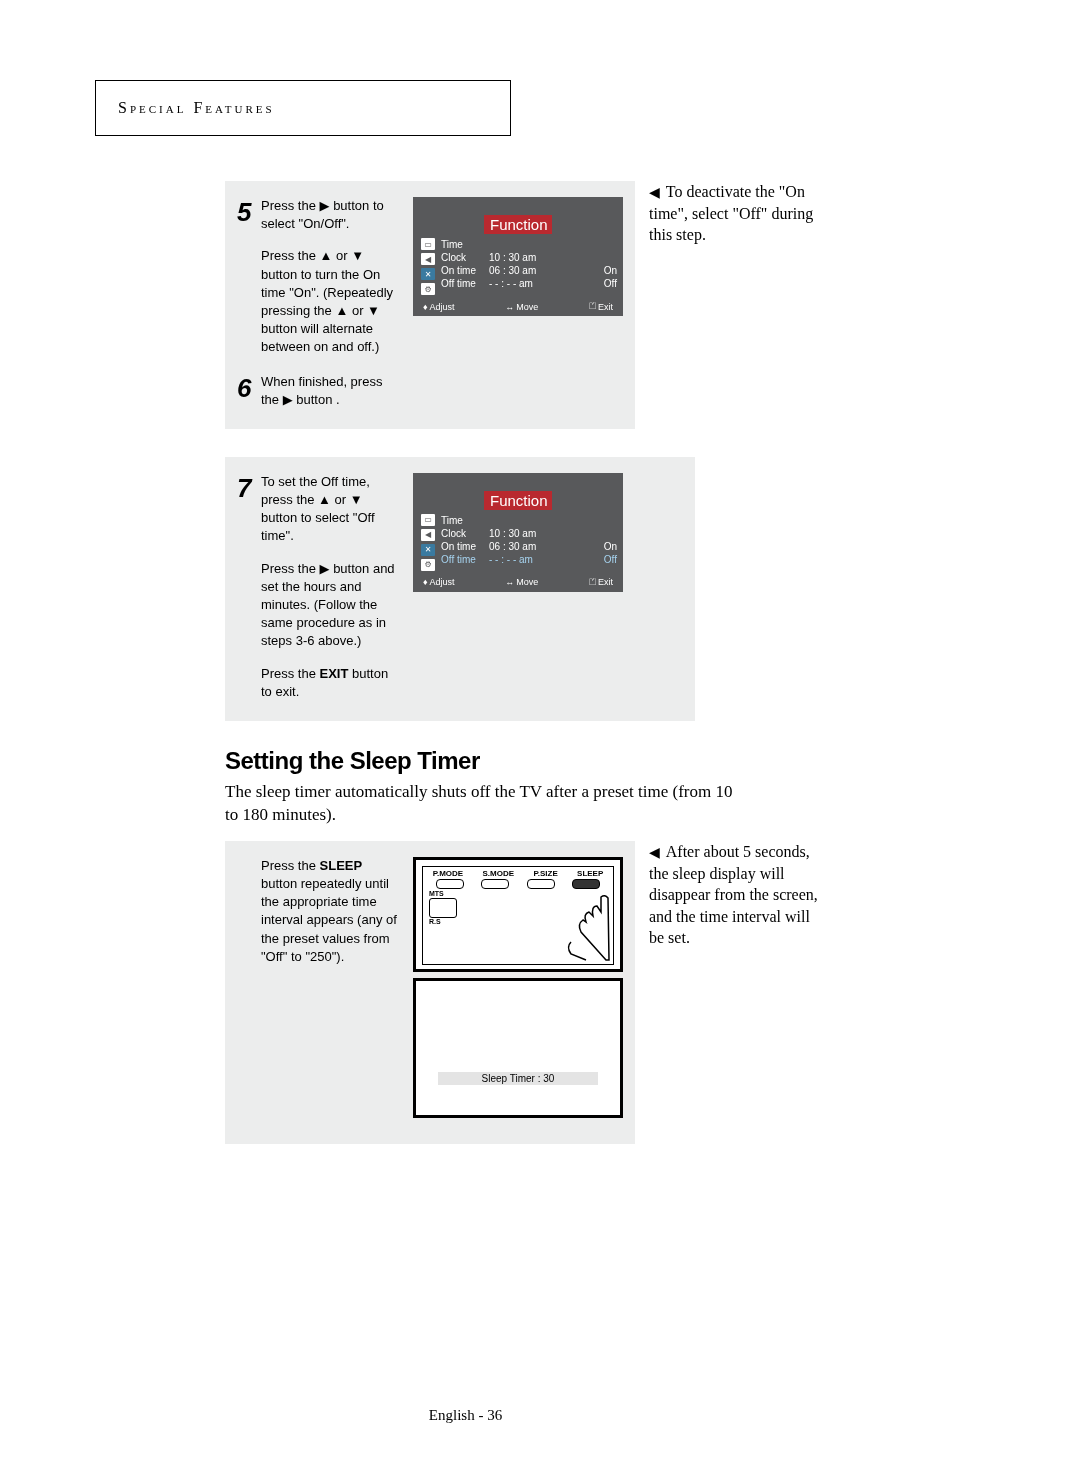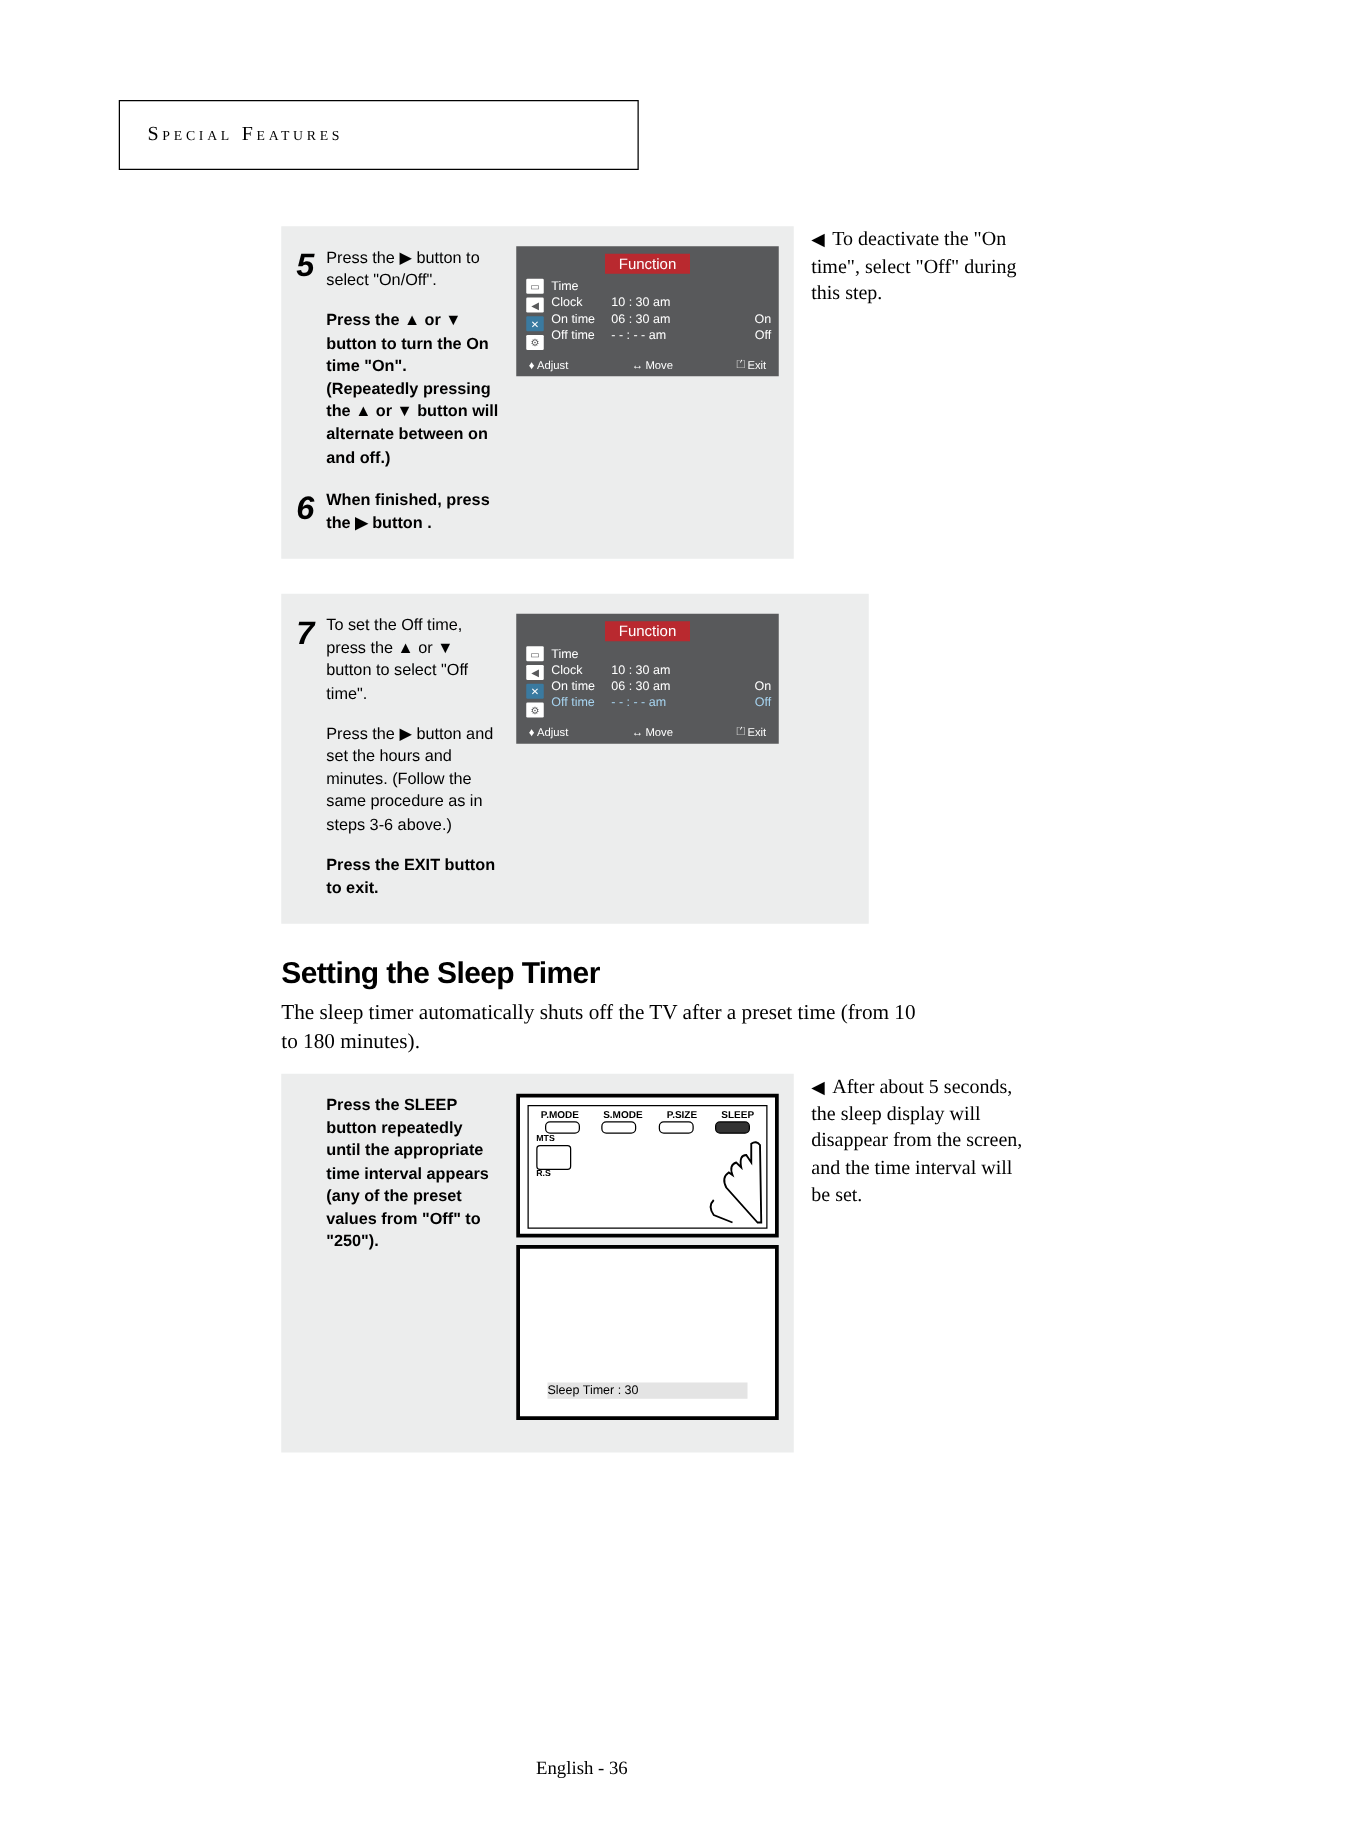--- a/index.html
+++ b/index.html
@@ -54,41 +54,41 @@
     letter-spacing: -1px;
   }
   .step-text {
     font-size: 13px;
     line-height: 1.4;
     width: 140px;
     flex: 0 0 140px;
     padding-right: 8px;
   }
   .step-para { margin: 0 0 14px 0; }
-  .step-para:last-child { margin-bottom: 0; font-weight: bold; }
+  .step-para:last-child { margin-bottom: 0; }
   .osd-slot {
     flex: 1;
     padding-left: 4px;
   }
   .osd {
     background: #58595b;
     color: #fff;
     width: 210px;
     font-size: 10px;
     padding: 6px 6px 4px 6px;
     box-sizing: border-box;
     position: relative;
   }
   .osd-title {
     text-align: center;
     background: #b9292f;
     color: #fff;
-    font-size: 12px;
+    font-size: 15px;
     padding: 1px 6px;
-    margin: 0 auto 4px auto;
+    margin: 12px auto 4px auto;
     width: 56px;
   }
   .osd-body { display: flex; }
   .osd-icons {
     width: 18px;
     flex: 0 0 18px;
     display: flex;
     flex-direction: column;
     gap: 3px;
     align-items: center;
@@ -158,23 +158,24 @@
     position: absolute;
     right: 2px; bottom: 2px; width: 100px; height: 70px;
   }
   .tv-box {
     height: 140px;
     margin-top: 6px;
     position: relative;
   }
   .sleep-bar {
     position: absolute;
-    left: 22px; right: 22px; bottom: 14px;
+    left: 22px; right: 22px; bottom: 30px;
     background: #e4e4e4;
     font-size: 10px;
+    text-align: center;
     padding: 1px 0;
   }
   .side-note {
     font-family: Georgia, 'Times New Roman', serif;
     font-size: 16px;
     line-height: 1.35;
     width: 280px;
     margin-left: 14px;
   }
   .side-note .arrow {

